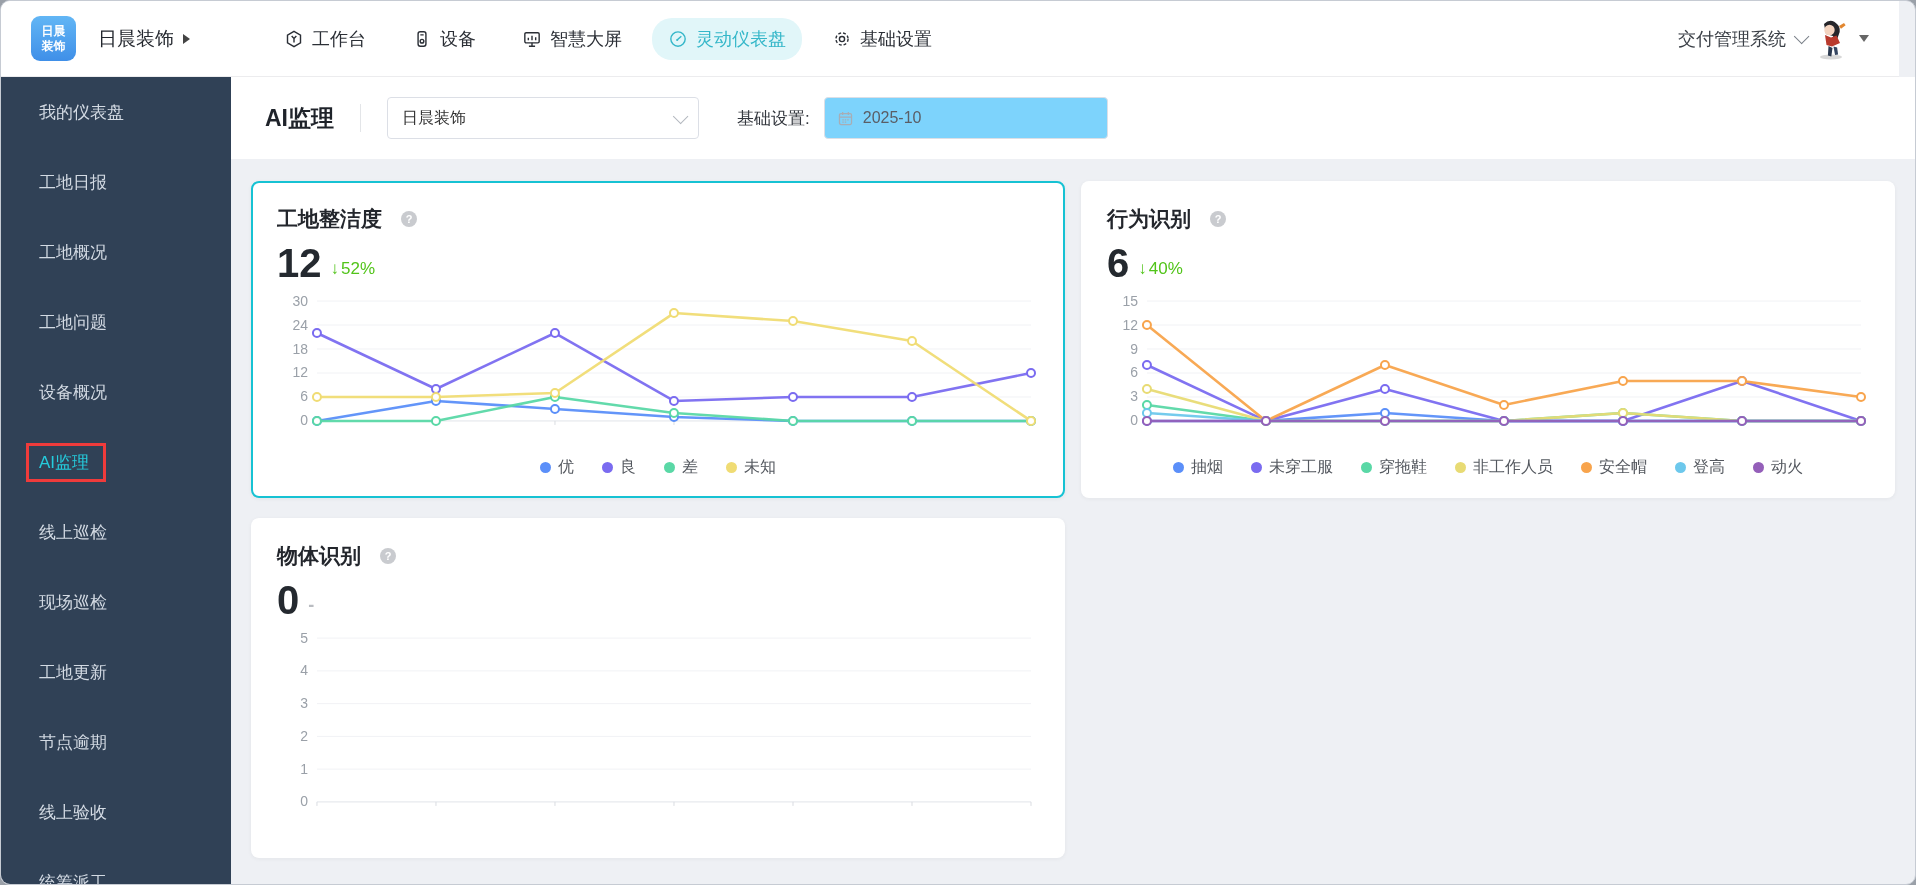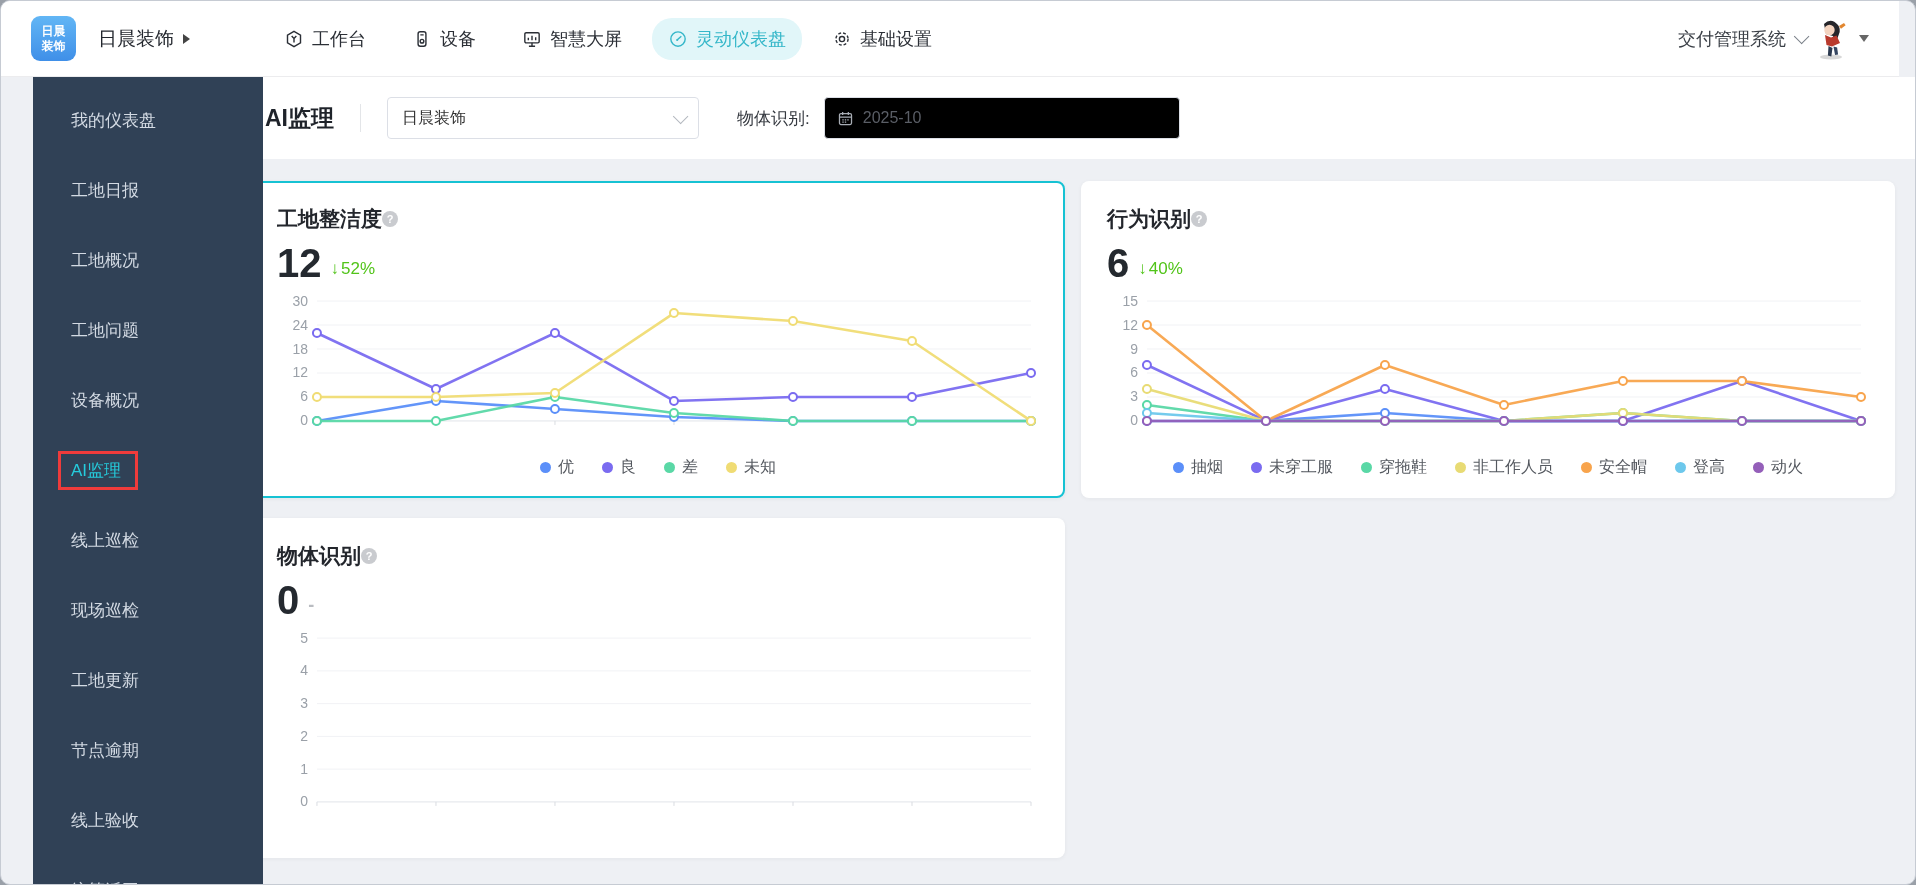--- a/index.html
+++ b/index.html
@@ -28,47 +28,47 @@
   .nav-right { margin-left:auto; display:flex; align-items:center; gap:4px; }
   .sys-switch { display:flex; align-items:center; gap:8px; font-size:18px; color:#3a3f46; cursor:pointer; }
   .chev { width:11px; height:11px; border-right:1.8px solid #7a8089; border-bottom:1.8px solid #7a8089;
           transform:rotate(45deg) translateY(-3px); }
   .avatar { width:44px; height:44px; display:flex; cursor:pointer; }
   .caret-down { width:0; height:0; border-top:7px solid #666; border-left:5.5px solid transparent;
                 border-right:5.5px solid transparent; margin-left:2px; cursor:pointer; }
 
   
   .sidebar { position:absolute; top:76px; left:0; bottom:0; width:230px; background:#304156;
-             padding-top:8px; z-index:4;margin-left:32px; }
+             z-index:4; }
   .side-item { height:70px; display:flex; align-items:center; padding-left:38px;
                color:#d3dae3; font-size:17px; cursor:pointer; }
   .side-item.active { color:#25ccdd; }
   .side-item.active .item-text { border:3px solid #ef3b3b; padding:5px 14px 5px 10px; margin-left:-13px; }
 
   
   .filterbar { position:absolute; top:76px; left:230px; right:0; height:82px; background:#fff;
                display:flex; align-items:center; padding:0 34px; }
   .page-title { font-size:23px; font-weight:bold; color:#1f232a; }
   .v-divider { width:1px; height:28px; background:#e3e5e8; margin:0 26px; }
   .select-box { width:312px; height:42px; border:1px solid #dcdfe6; border-radius:4px; background:#fff;
                 display:flex; align-items:center; padding:0 14px; font-size:16px; color:#333;
                 cursor:pointer; }
   .select-box .chev { margin-left:auto; border-color:#b3b8bf; }
   .field-label { font-size:17px; color:#34383f; margin:0 14px 0 38px; }
-  .date-box { width:356px; height:42px; border:1px solid #dcdfe6; border-radius:4px; background:#000000;
+  .date-box { width:284px; height:42px; border:1px solid #dcdfe6; border-radius:4px; background:#7dd3fc;
               display:flex; align-items:center; gap:9px; padding:0 12px; font-size:16px; color:#5a5e66;
               cursor:text; }
 
   
   .content { position:absolute; top:158px; left:230px; right:0; bottom:0; padding:22px 20px;
              display:grid; grid-template-columns:1fr 1fr; gap:16px; align-items:start; }
   .card { background:#fff; border-radius:8px; border:2px solid rgba(0,0,0,0);
           box-shadow:0 1px 4px rgba(31,37,48,.05); padding:22px 24px 18px; }
   .card.selected { border-color:#16c2d3; }
-  .card-title-row { display:flex; align-items:center; gap:0; }
+  .card-title-row { display:flex; align-items:center; gap:19px; }
   .card-title { font-size:21px; font-weight:bold; color:#23262c; }
   .help { width:16px; height:16px; border-radius:50%; background:#c9cbcf; color:#fff;
           font-size:11px; font-weight:bold; display:flex; align-items:center; justify-content:center; }
   .stat-row { display:flex; align-items:flex-end; gap:9px; margin:10px 0 8px; }
   .stat-value { font-size:40px; font-weight:bold; color:#24292f; line-height:1; }
   .stat-change { font-size:17px; margin-bottom:4px; }
   .stat-change.down { color:#52c41a; font-weight:500; }
   .stat-change .arr { font-weight:bold; margin-right:2px; }
   .stat-change.flat { color:#b9bcc1; font-weight:bold; font-size:18px; }
   .chart { width:100%; }
@@ -200,21 +200,21 @@
       </ul>
   </aside>
 
   <section class="filterbar">
     <h1 class="page-title">AI监理</h1>
     <span class="v-divider"></span>
     <div class="select-box">
       <span>日晨装饰</span>
       <span class="chev"></span>
     </div>
-    <span class="field-label">物体识别:</span>
+    <span class="field-label">基础设置:</span>
     <div class="date-box">
       <svg width="17" height="17" viewBox="0 0 24 24" fill="none" stroke="#a8adb5" stroke-width="1.8">
         <rect x="3.5" y="5" width="17" height="15.5" rx="2"></rect>
         <path d="M8 2.8v4.4 M16 2.8v4.4 M3.5 10h17 M7.5 14h2 M11 14h2 M14.5 14h2 M7.5 17h2 M11 17h2"></path>
       </svg>
       <span>2025-10</span>
     </div>
   </section>
 
   <main class="content">

